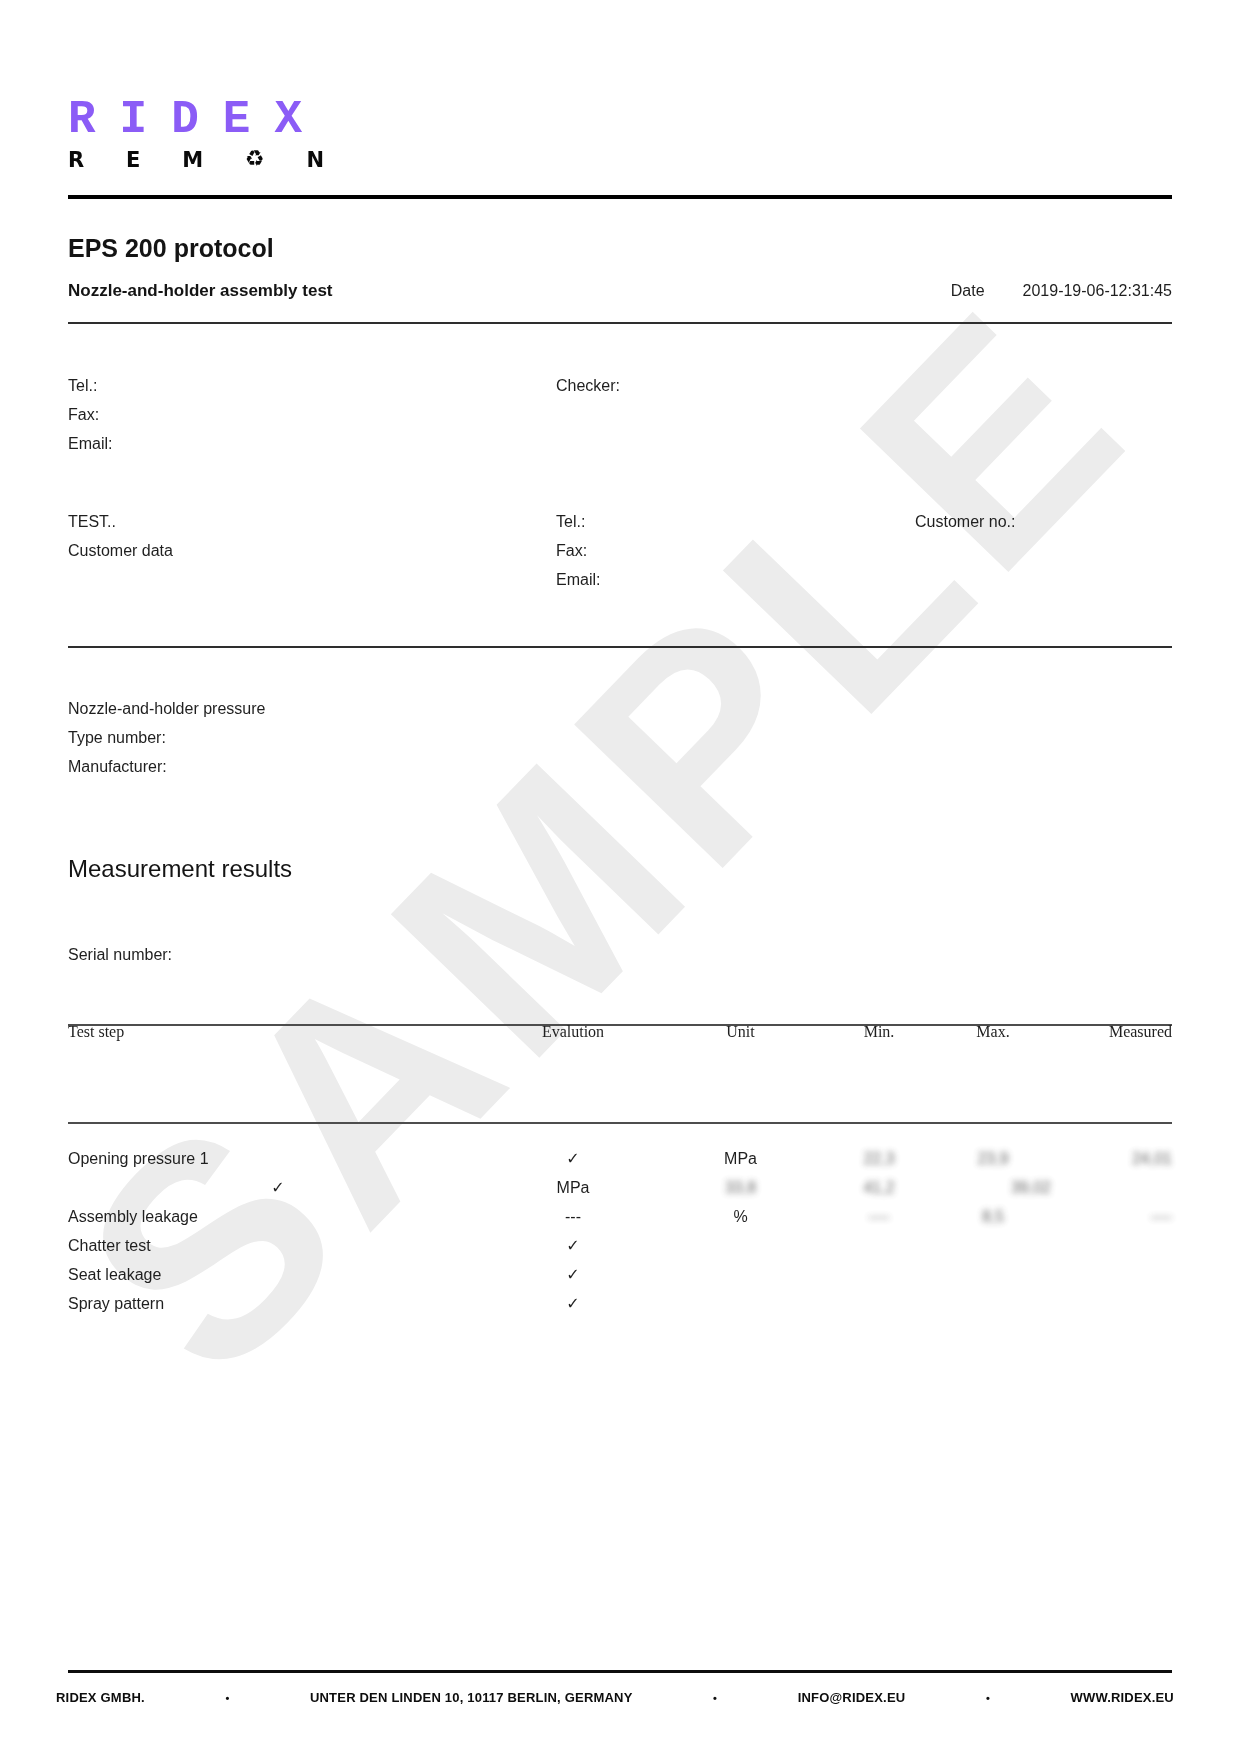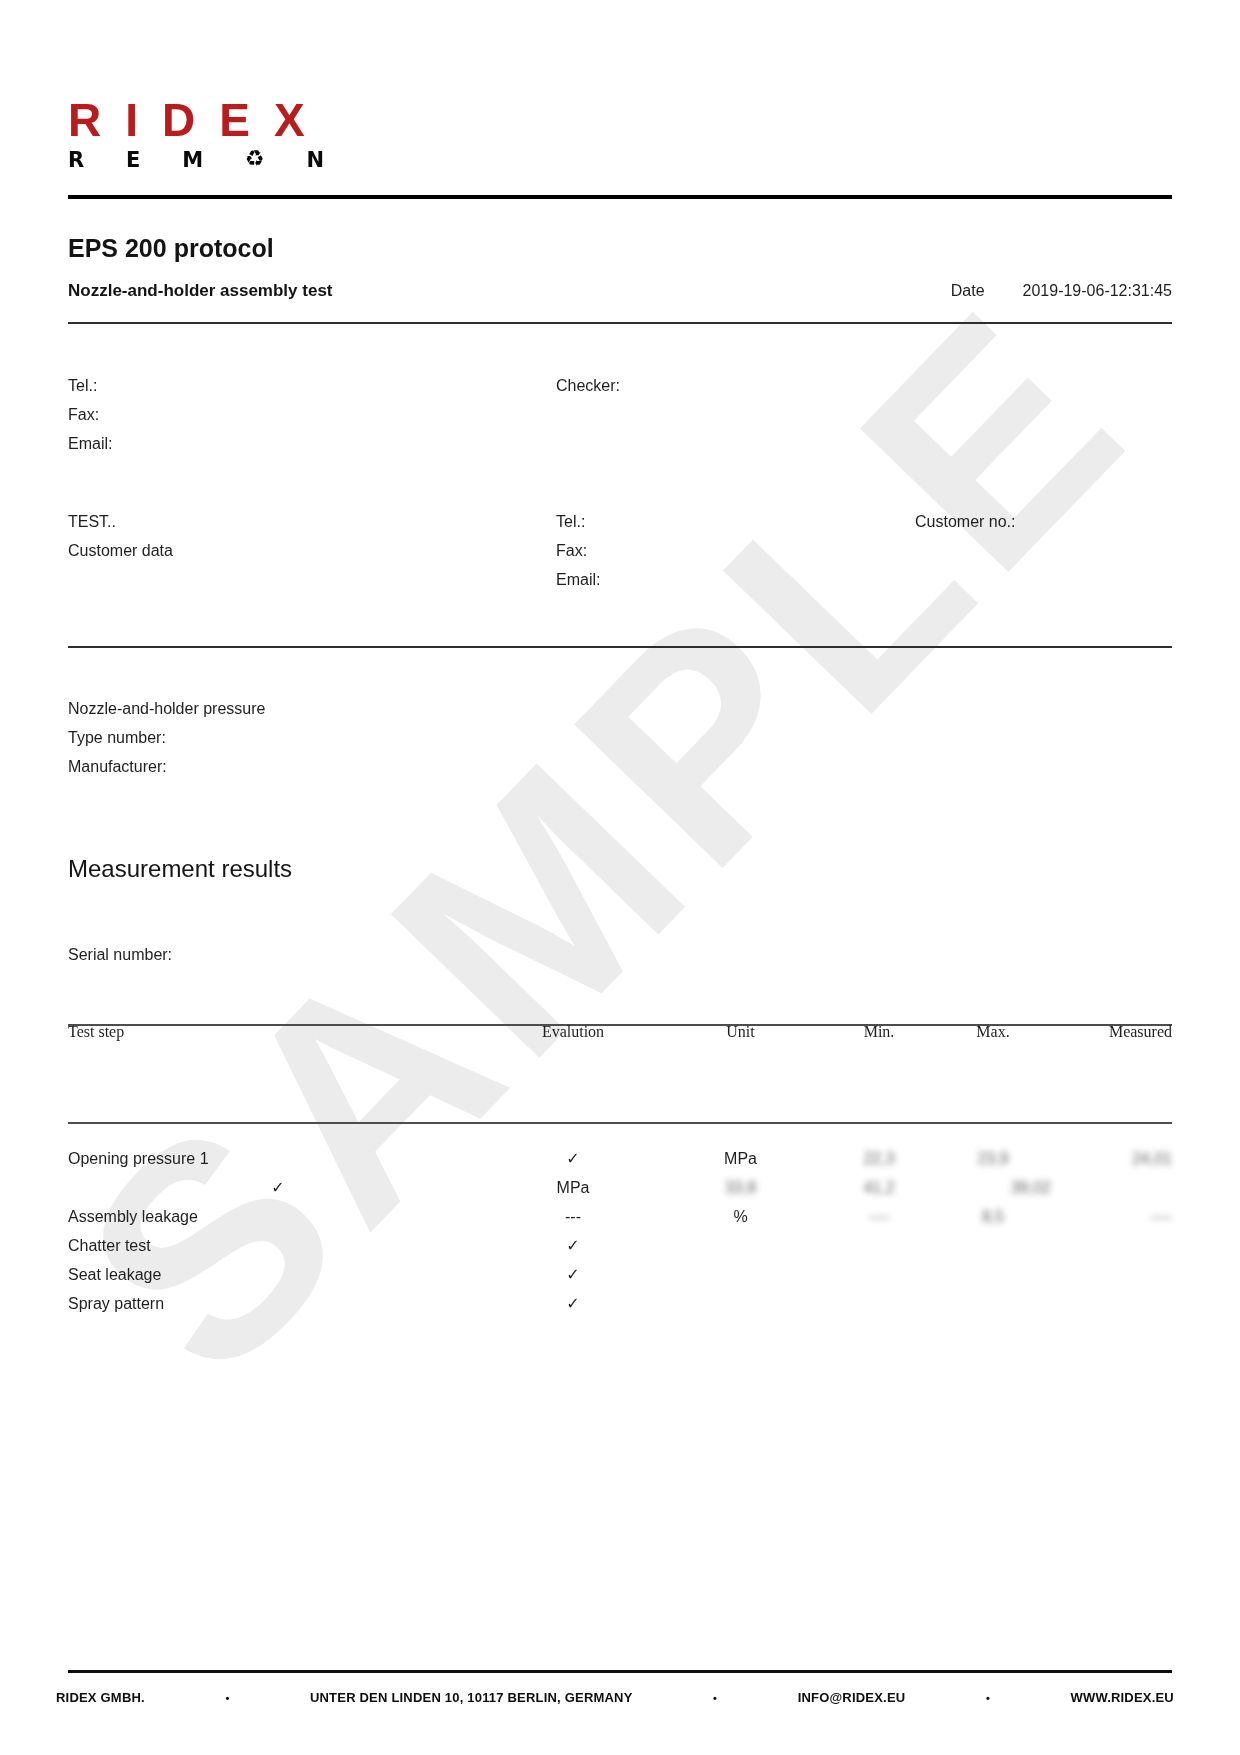--- a/index.html
+++ b/index.html
@@ -12,21 +12,21 @@
   .watermark {
     position:absolute; left:-215px; top:690px; width:1640px;
     text-align:center; font-size:300px; font-weight:bold; line-height:300px;
     letter-spacing:14px; color:#ececec; transform:rotate(-46deg);
     z-index:0; user-select:none; white-space:nowrap;
   }
   .content { position:absolute; inset:0; z-index:1; }
 
   
   .logo { position:absolute; left:68px; top:98px; }
-  .brand { font-family:Liberation Sans, sans-serif; font-weight:bold; font-size:46px; line-height:44px; letter-spacing:24px; color:#b91c1c; }
+  .brand { font-family:Liberation Mono, monospace; font-weight:bold; font-size:46px; line-height:44px; letter-spacing:24px; color:#8b5cf6; }
   .reman { display:flex; justify-content:space-between; width:256px; margin-top:6px;
            font-family:"DejaVu Sans",sans-serif; font-weight:bold; font-size:21px; color:#0a0a0a; }
   .reman .recycle { font-size:22px; line-height:21px; }
 
   
   .rule { position:absolute; left:68px; right:68px; }
   .rule-thick { top:195px; height:4px; background:#000; }
   .rule-thin-1 { top:322px; height:2px; background:#2e2e2e; }
   .rule-thin-2 { top:646px; height:2px; background:#2e2e2e; }
   .t-rule-a { top:1024px; height:2px; background:#4d4d4d; }

